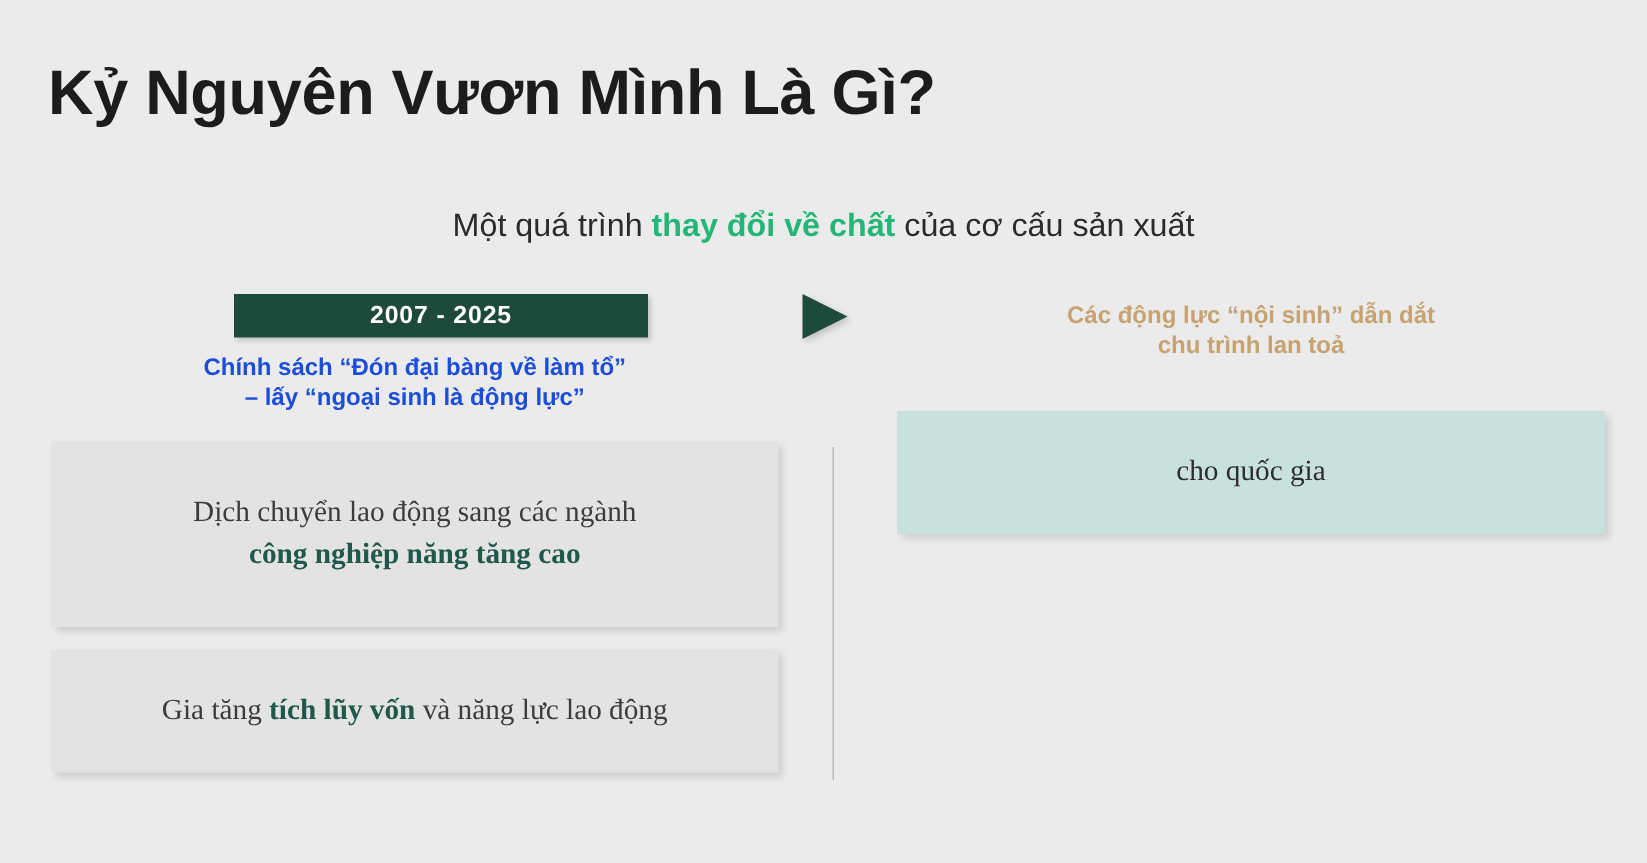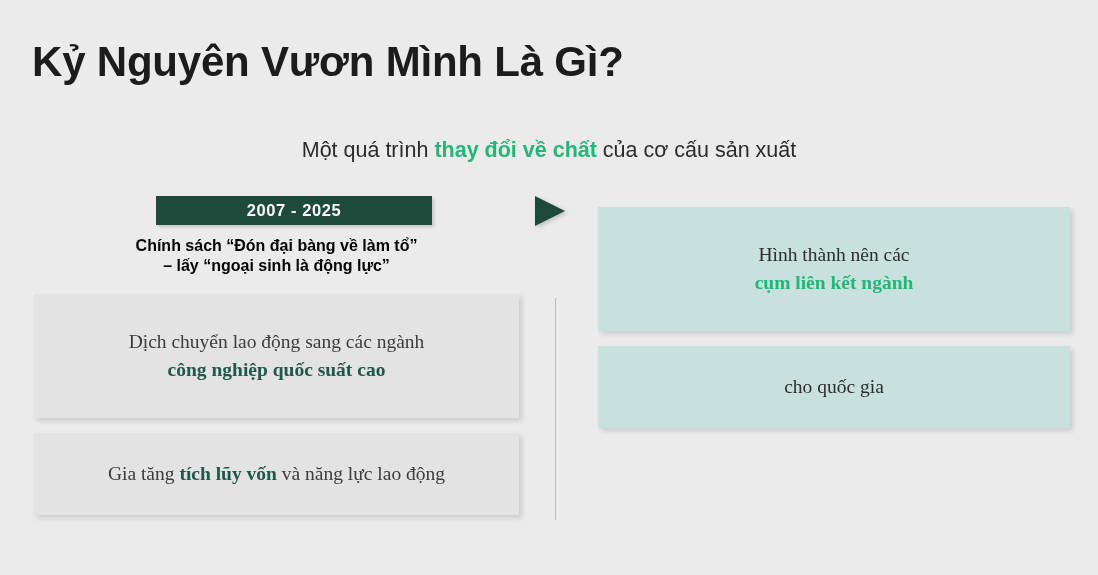--- a/index.html
+++ b/index.html
@@ -74,21 +74,21 @@
   .col-left  .era-badge { width: 276px; margin: 6px 0 0 122px; }
   .col-right .era-badge { width: 232px; margin: 6px 0 0 120px; }
 
   
   .caption {
     margin-top: 11px;
     text-align: center;
     font-size: 16px;
     font-weight: bold;
     line-height: 1.28;
-    color: #000000;
+    color: #1d4ed8;
     white-space: pre-line;
   }
   .col-right .caption { color: #c6a371; }
 
   
   .card {
     box-sizing: border-box;
     display: flex;
     flex-direction: column;
     align-items: center;
@@ -163,36 +163,34 @@
   <div class="divider"></div>
 
   <div class="col col-left">
     <div class="era-badge">2007 - 2025</div>
     <div class="caption">Chính sách “Đón đại bàng về làm tổ”
 – lấy “ngoại sinh là động lực”</div>
 
     <div class="cards">
       <div class="card card-tall">
         <span class="line">Dịch chuyển lao động sang các ngành</span>
-        <span class="line strong">công nghiệp quốc suất cao</span>
+        <span class="line strong">công nghiệp năng tăng cao</span>
       </div>
       <div class="card-gap"></div>
       <div class="card card-short">
         <span class="line"><span>Gia tăng </span><span class="strong">tích lũy vốn</span><span> và năng lực lao động</span></span>
       </div>
     </div>
   </div>
 
   <div class="col col-right">
+    <div class="caption">Các động lực “nội sinh” dẫn dắt
+chu trình lan toả</div>
 
     <div class="cards">
-      <div class="card card-tall">
-        <span class="line">Hình thành nên các</span>
-        <span class="line strong">cụm liên kết ngành</span>
-      </div>
       <div class="card-gap"></div>
       <div class="card card-short">
         <span class="line">cho quốc gia</span>
       </div>
     </div>
   </div>
 
 </div>
 
 </body></html>

